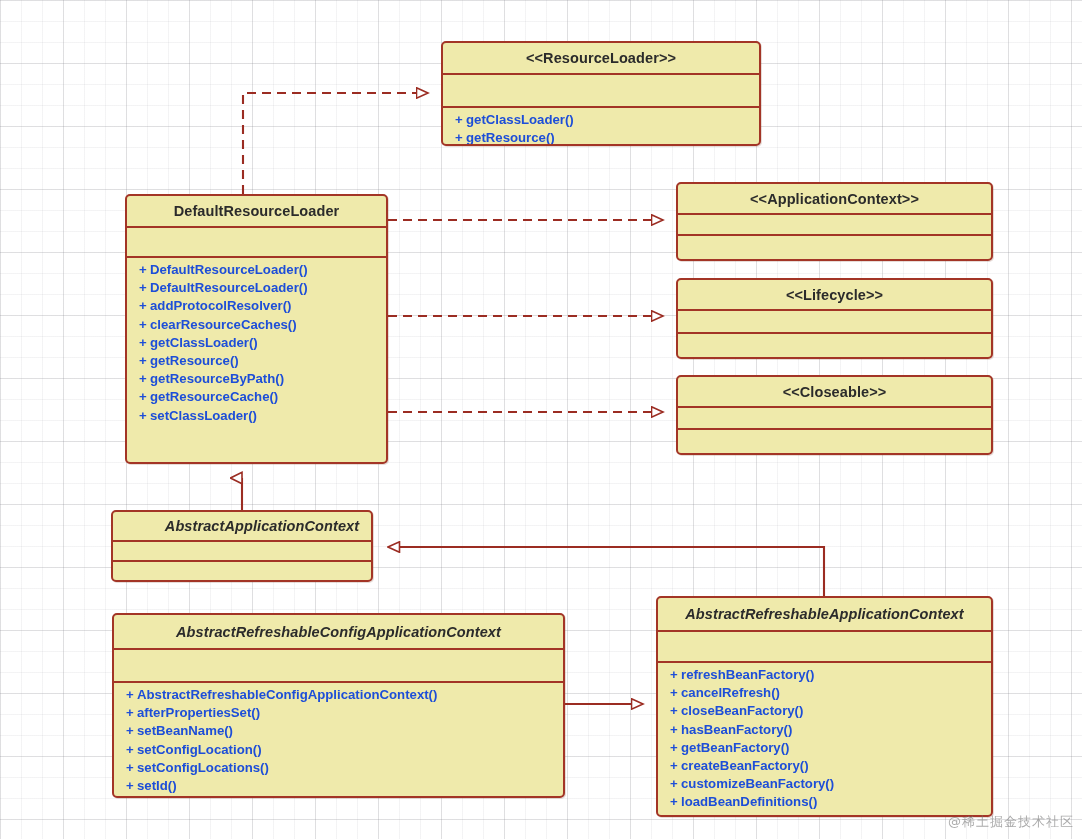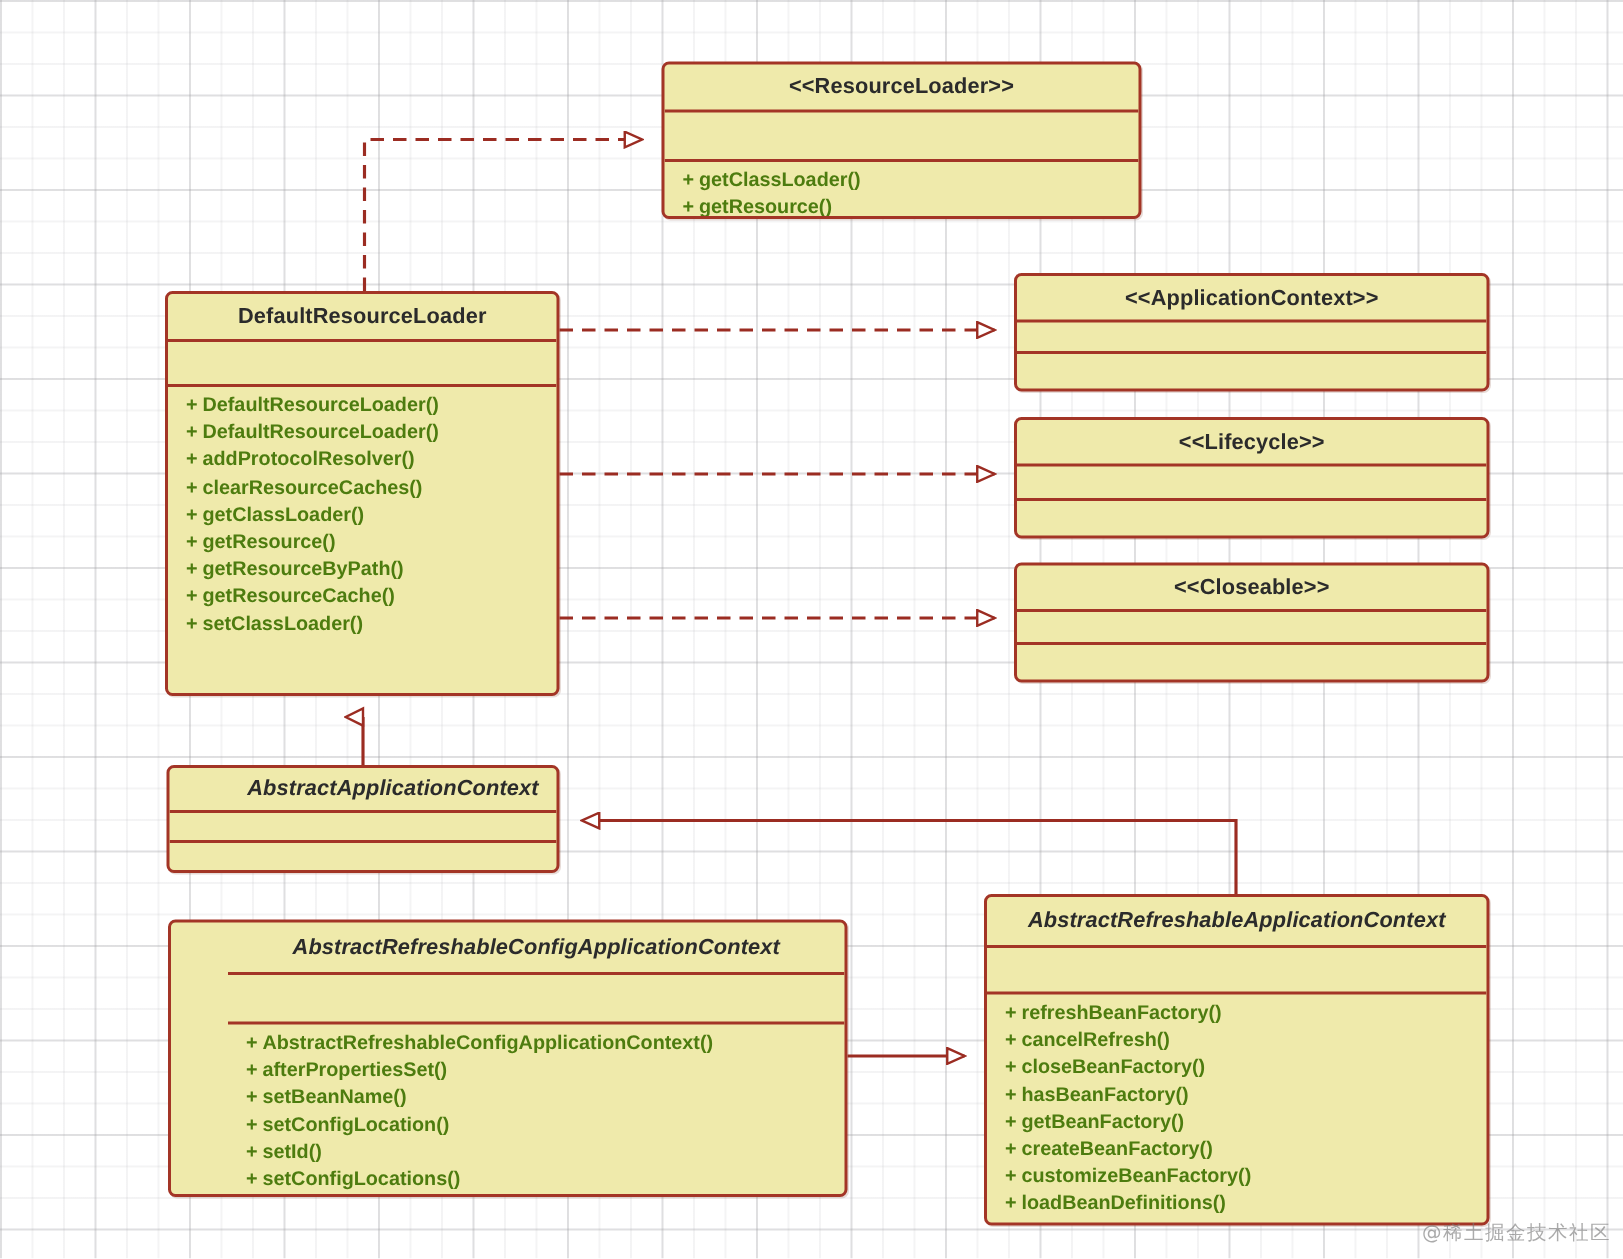--- a/index.html
+++ b/index.html
@@ -56,21 +56,21 @@
     border-bottom: 2px solid #a33526;
   }
   .uml-ops {
     box-sizing: border-box;
     width: 100%;
     padding: 3px 0 3px 0;
   }
   .uml-ops .op {
     font-size: 13.2px;
     font-weight: bold;
-    color: #4d7c0f;
+    color: #1d4ed8;
     line-height: 18.2px;
     padding-left: 12px;
     white-space: nowrap;
   }
   .uml-ops .op .vis {
     display: inline-block;
     width: 11px;
   }
   
   #edges {
@@ -129,21 +129,21 @@
     <div class="uml-ops">
       <div class="op">
         <span class="vis">+</span><span>getClassLoader()</span>
       </div>
       <div class="op">
         <span class="vis">+</span><span>getResource()</span>
       </div>
     </div>
   </div>
 
-  <div class="uml-box" style="left:110px; top:194px; width:263px; height:270px;">
+  <div class="uml-box" style="left:125px; top:194px; width:263px; height:270px;">
     <div class="uml-title" style="height:32px;">DefaultResourceLoader</div>
     <div class="uml-attrs" style="height:30px;"></div>
     <div class="uml-ops">
       <div class="op"><span class="vis">+</span><span>DefaultResourceLoader()</span></div>
       <div class="op"><span class="vis">+</span><span>DefaultResourceLoader()</span></div>
       <div class="op"><span class="vis">+</span><span>addProtocolResolver()</span></div>
       <div class="op"><span class="vis">+</span><span>clearResourceCaches()</span></div>
       <div class="op"><span class="vis">+</span><span>getClassLoader()</span></div>
       <div class="op"><span class="vis">+</span><span>getResource()</span></div>
       <div class="op"><span class="vis">+</span><span>getResourceByPath()</span></div>
@@ -169,30 +169,30 @@
     <div class="uml-attrs" style="height:22px;"></div>
     <div class="uml-ops" style="height:23px;"></div>
   </div>
 
   <div class="uml-box" style="left:111px; top:510px; width:262px; height:72px;">
     <div class="uml-title abstract" style="height:30px;padding-left:40px;">AbstractApplicationContext</div>
     <div class="uml-attrs" style="height:20px;"></div>
     <div class="uml-ops" style="height:18px;"></div>
   </div>
 
-  <div class="uml-box" style="left:112px; top:613px; width:453px; height:185px;padding-left:38px;">
+  <div class="uml-box" style="left:112px; top:613px; width:453px; height:185px;">
     <div class="uml-title abstract" style="height:35px;">AbstractRefreshableConfigApplicationContext</div>
     <div class="uml-attrs" style="height:33px;"></div>
     <div class="uml-ops">
       <div class="op"><span class="vis">+</span><span>AbstractRefreshableConfigApplicationContext()</span></div>
       <div class="op"><span class="vis">+</span><span>afterPropertiesSet()</span></div>
       <div class="op"><span class="vis">+</span><span>setBeanName()</span></div>
       <div class="op"><span class="vis">+</span><span>setConfigLocation()</span></div>
+      <div class="op"><span class="vis">+</span><span>setConfigLocations()</span></div>
       <div class="op"><span class="vis">+</span><span>setId()</span></div>
-      <div class="op"><span class="vis">+</span><span>setConfigLocations()</span></div>
     </div>
   </div>
 
   <div class="uml-box" style="left:656px; top:596px; width:337px; height:221px;">
     <div class="uml-title abstract" style="height:34px;">AbstractRefreshableApplicationContext</div>
     <div class="uml-attrs" style="height:31px;"></div>
     <div class="uml-ops">
       <div class="op"><span class="vis">+</span><span>refreshBeanFactory()</span></div>
       <div class="op"><span class="vis">+</span><span>cancelRefresh()</span></div>
       <div class="op"><span class="vis">+</span><span>closeBeanFactory()</span></div>

